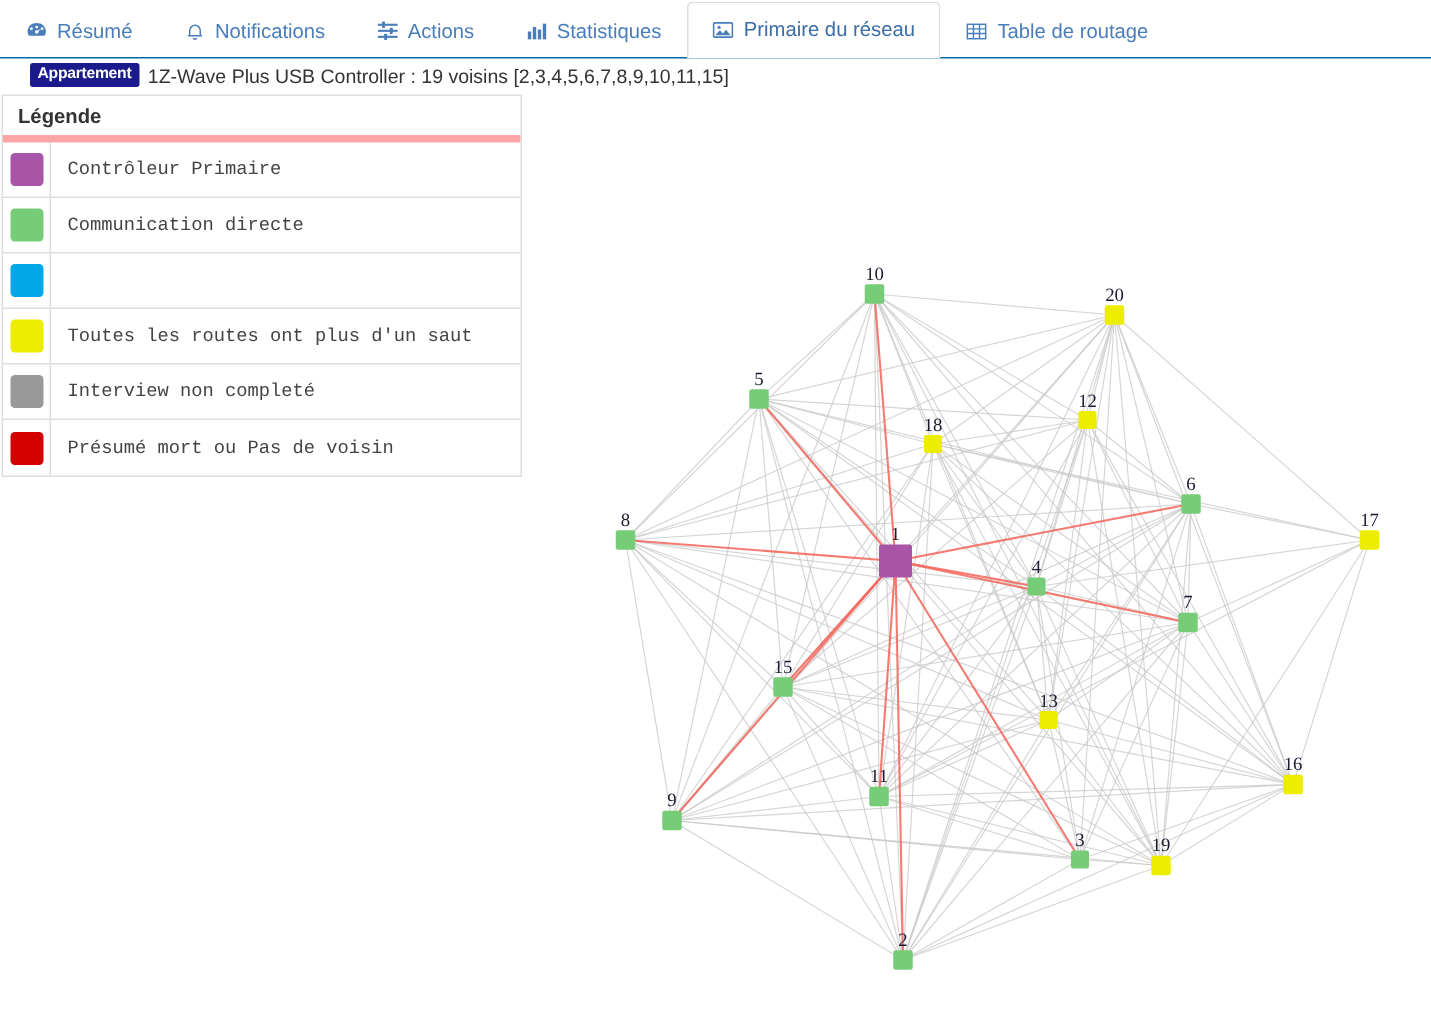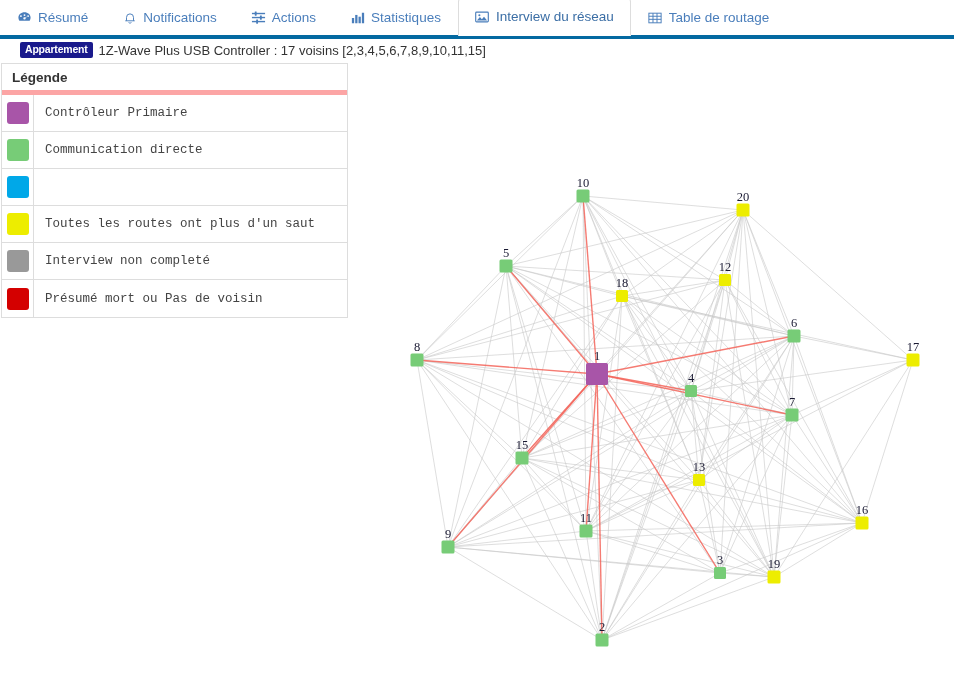--- a/index.html
+++ b/index.html
@@ -8,21 +8,21 @@
     width: 954px; height: 675px;
     background: #ffffff;
     font-family: "Liberation Sans", sans-serif;
     overflow: hidden;
   }
   #app { position: relative; width: 954px; height: 675px; background:#fff; }
 
   
   .tabbar {
     position: absolute; top: 0; left: 0; width: 954px; height: 39px;
-    border-bottom: 4px solid #0369a1;
+    border-bottom: 1px solid #0369a1;
     display: flex; align-items: flex-end;
   }
   .tab {
     position: relative;
     height: 38px;
     padding: 0 16px;
     display: flex; align-items: center; gap: 6px;
     font-size: 13.5px;
     color: #4a7ebb;
     white-space: nowrap;
@@ -170,38 +170,38 @@
     </div>
 
     <div class="tab active">
       <span class="ticon">
         <svg viewBox="0 0 16 16" width="14" height="14" fill="currentColor">
           <rect x="0.8" y="2.5" width="14.4" height="11" rx="1" fill="none" stroke="currentColor" stroke-width="1.3"></rect>
           <circle cx="5" cy="6" r="1.2"></circle>
           <path d="M2.2 12l3.4-3.9 2.3 2.6 2.4-2.9 3.5 4.2z"></path>
         </svg>
       </span>
-      <span class="tlabel">Interview du réseau</span>
+      <span class="tlabel">Primaire du réseau</span>
     </div>
 
     <div class="tab">
       <span class="ticon">
         <svg viewBox="0 0 16 16" width="14" height="14" fill="none" stroke="currentColor" stroke-width="1.1">
           <rect x="1" y="2.5" width="14" height="11"></rect>
           <path d="M1 6h14M1 9.5h14M5.7 2.5v11M10.3 2.5v11"></path>
         </svg>
       </span>
       <span class="tlabel">Table de routage</span>
     </div>
 
   </div>
 
   <div class="titleline">
     <span class="room-badge">Appartement</span>
-    <span class="device-title">1Z-Wave Plus USB Controller : 17 voisins [2,3,4,5,6,7,8,9,10,11,15]</span>
+    <span class="device-title">1Z-Wave Plus USB Controller : 19 voisins [2,3,4,5,6,7,8,9,10,11,15]</span>
   </div>
 
   <div class="legend">
     <div class="legend-head">Légende</div>
     <div id="legend-rows">
         <div class="legend-row">
           <div class="legend-swatch-cell">
             <div class="swatch" style="background: rgb(168, 85, 168);"></div>
           </div>
           <div class="legend-label">Contrôleur Primaire</div>

